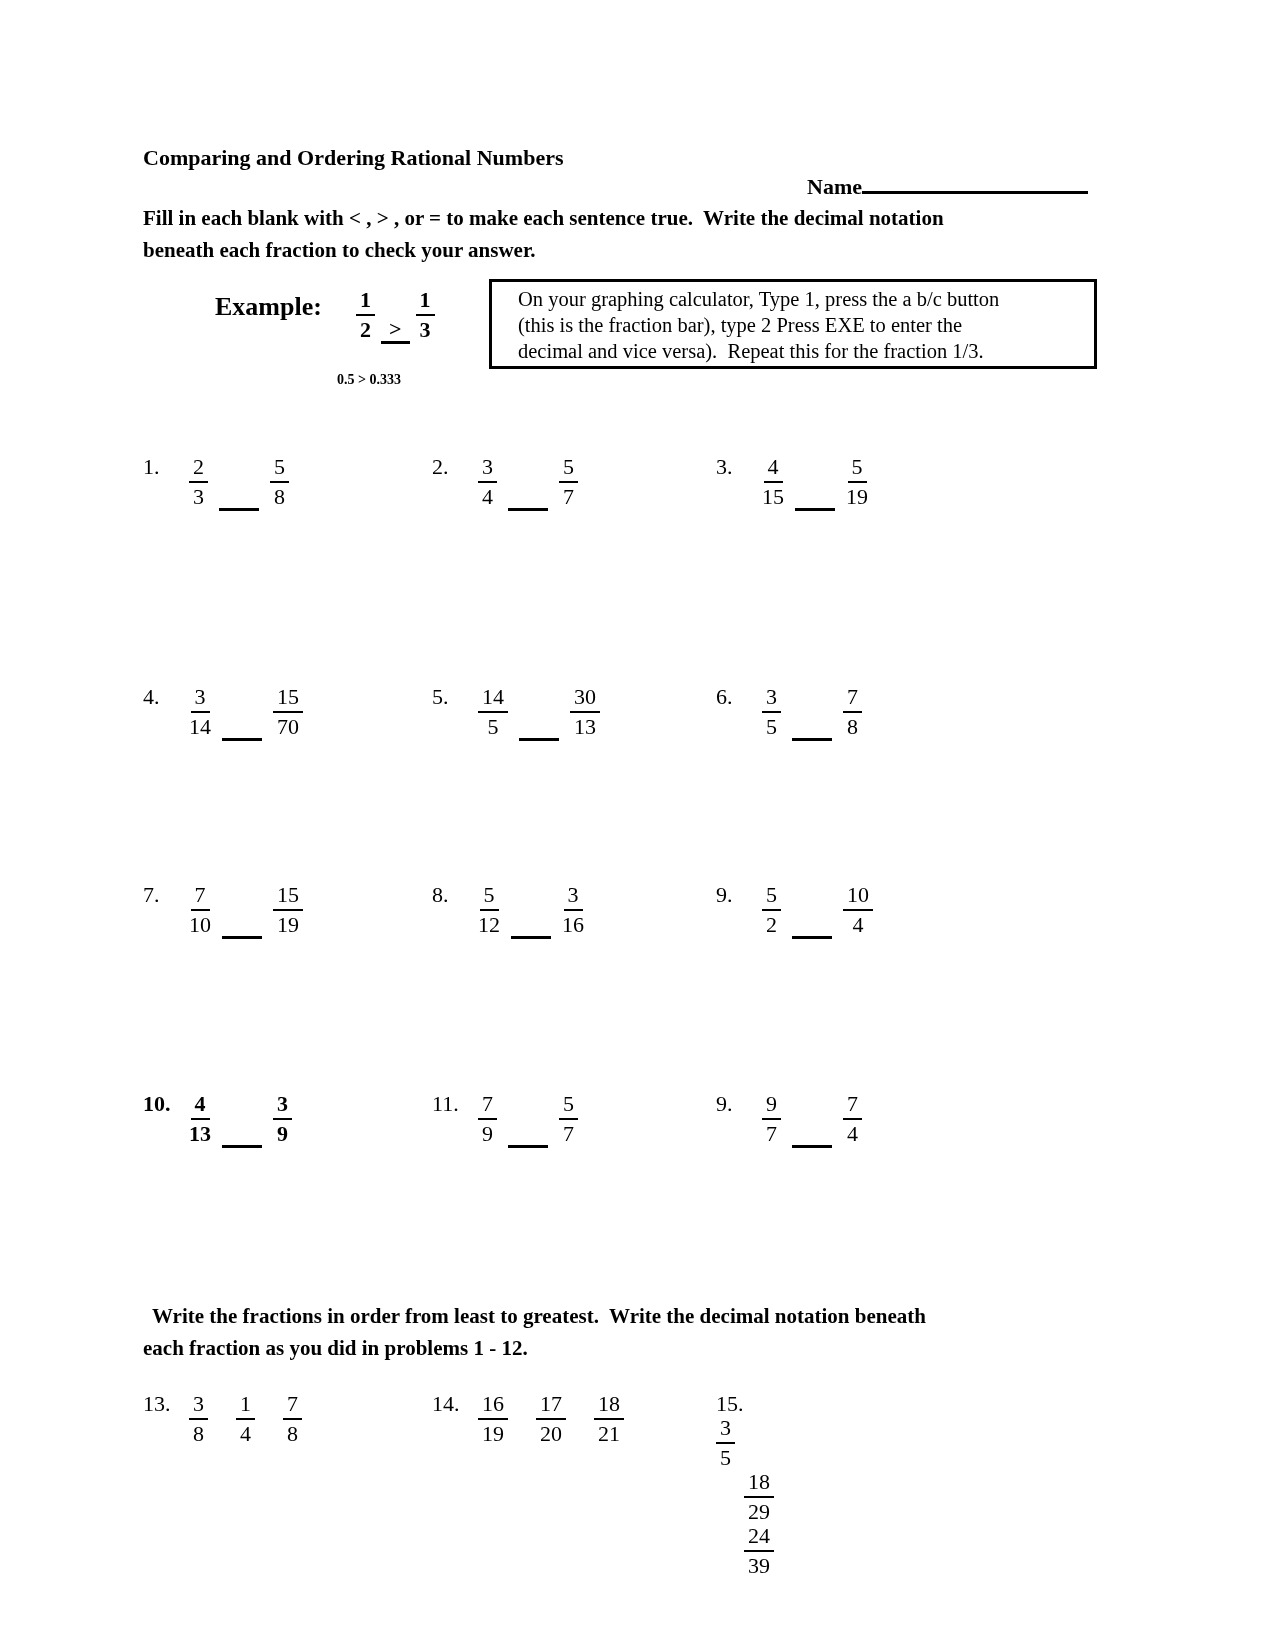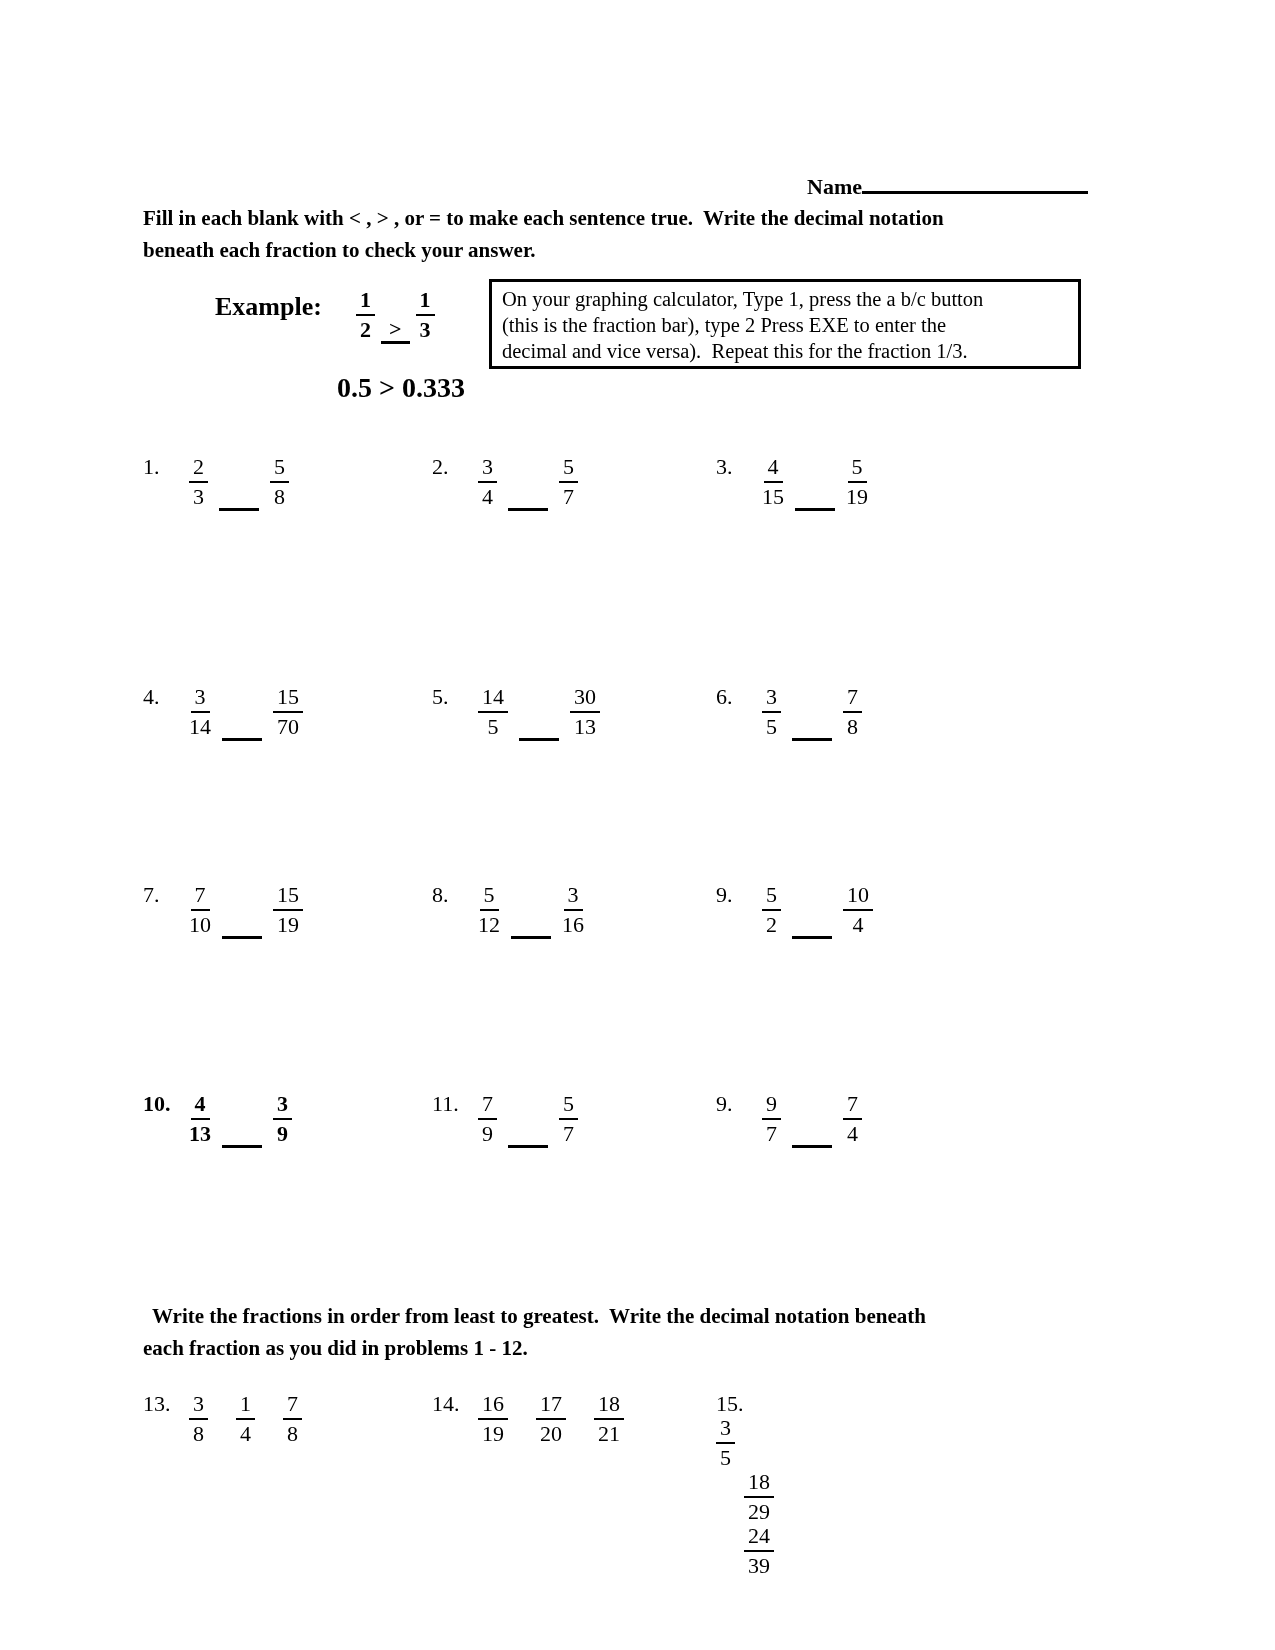--- a/index.html
+++ b/index.html
@@ -17,34 +17,35 @@
   .frac{display:inline-flex;flex-direction:column;align-items:center;text-align:center;}
   .frac .num{display:block;border-bottom:2px solid #000;padding:0 4px 2px 4px;line-height:24px;}
   .frac .den{display:block;padding-top:2px;line-height:24px;}
   .problem{position:absolute;display:flex;align-items:flex-start;font-size:22px;line-height:24px;}
   .problem .pnum{display:inline-block;min-width:46px;line-height:24px;}
   .problem .blank{width:40px;border-bottom:3px solid #000;align-self:flex-end;margin:0 11px -2px 11px;}
   .problem.ordering .frac + .frac{margin-left:28px;}
   
   .example-fracs{display:flex;align-items:flex-start;font-size:22px;font-weight:bold;line-height:24px;}
   .example-fracs .rel{align-self:flex-end;border-bottom:3px solid #000;margin:0 6px -2px 6px;padding:0 8px 0 8px;}
-  .decimal-check{font-size:28px;font-weight:bold;}
+  .decimal-check{font-size:14px;font-weight:bold;}
   
   .calc-box{
-    border:3px solid #000;width:566px;padding:4px 10px 2px 10px;
+    border:3px solid #000;width:566px;padding:4px 10px 2px 26px;
     font-size:20.5px;line-height:26px;background:#fff;
   }
   .calc-line{white-space:pre;}
   .calc-line .arrow-svg{vertical-align:-1px;margin:0 5px;}
 </style>
 </head>
 <body>
 
 <div class="page">
 
+  <div class="abs title bold" style="left:143px;top:145px;">Comparing and Ordering Rational Numbers</div>
   <div class="abs title bold" style="left:785px;top:145px;">
     <span>Name</span><span class="name-line"></span>
   </div>
 
   <div class="abs instr" style="left:143px;top:202px;text-align:center;">Fill in each blank with &lt; , &gt; , or = to make each sentence true.  Write the decimal notation</div>
   <div class="abs instr" style="left:143px;top:234px;">beneath each fraction to check your answer.</div>
 
   <div class="abs bold" style="left:215px;top:292px;font-size:26px;">Example:</div>
 
   <div class="abs example-fracs" style="left:356px;top:288px;">

